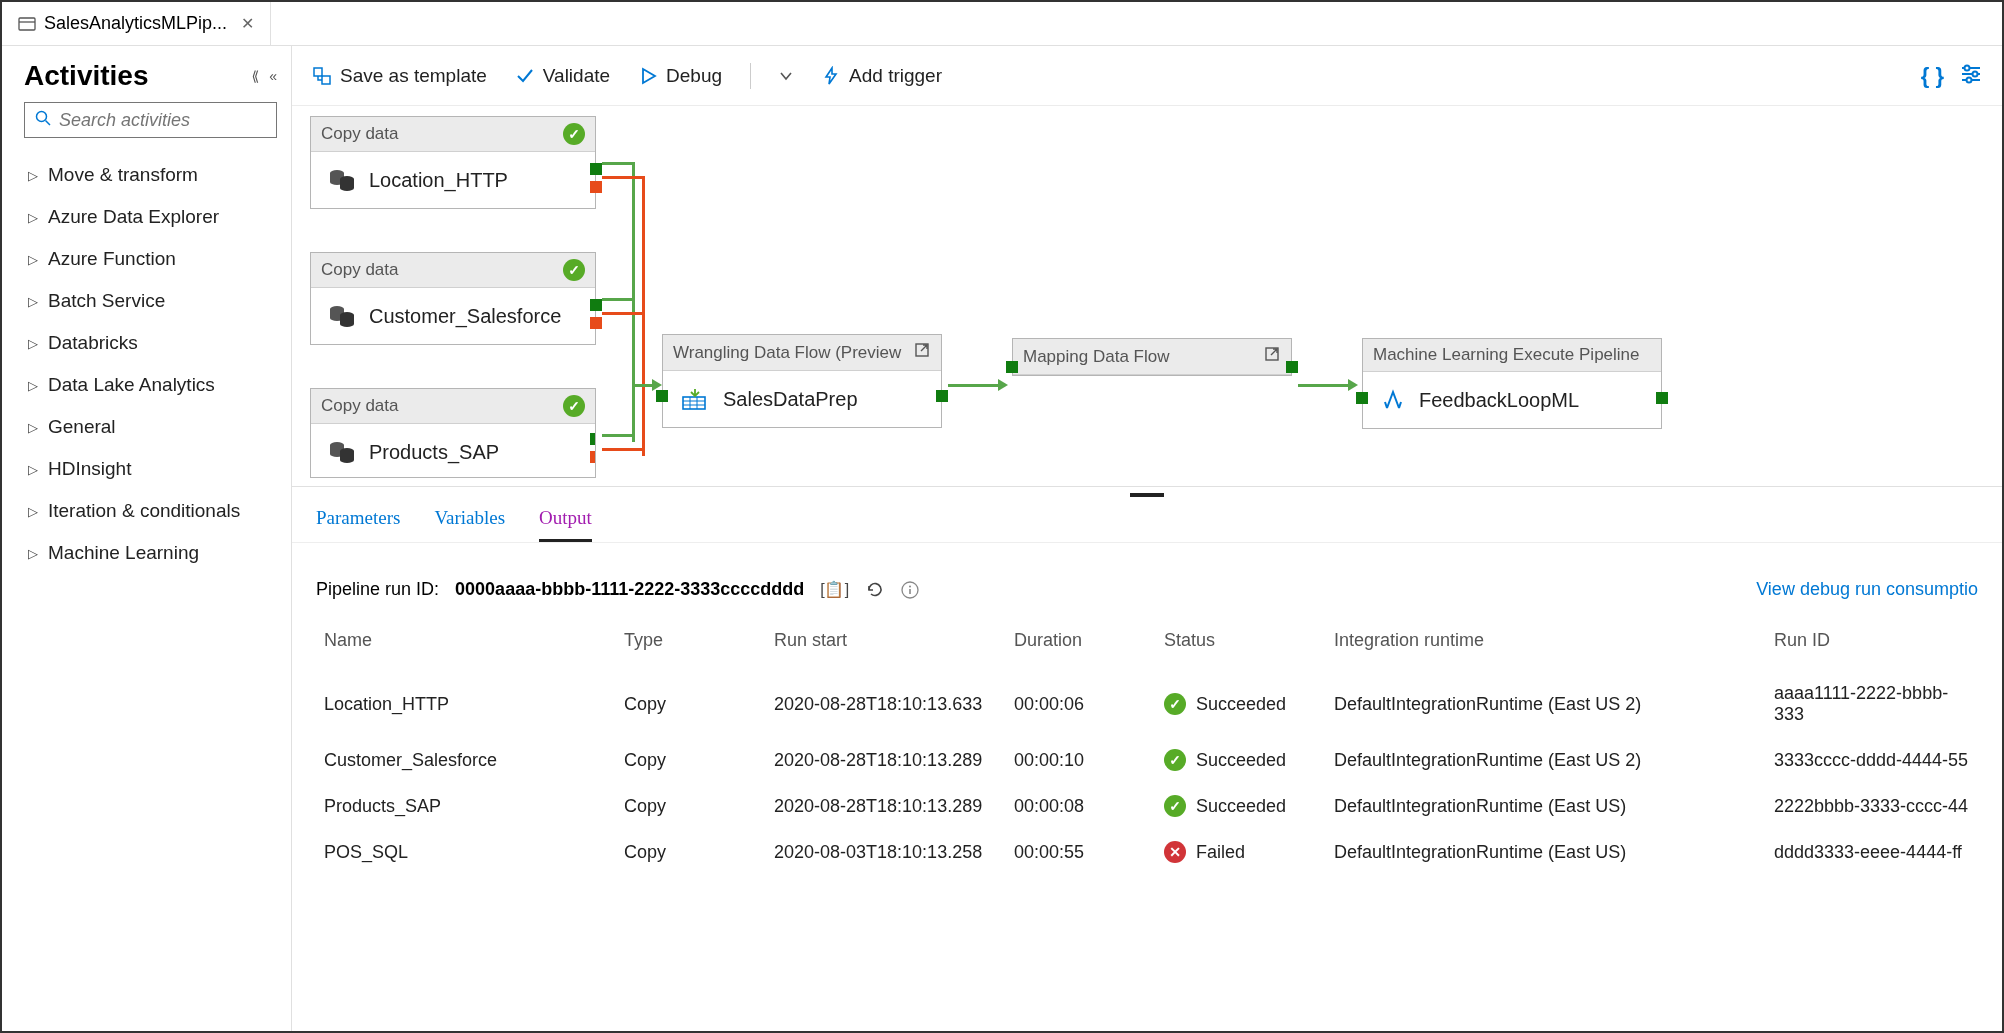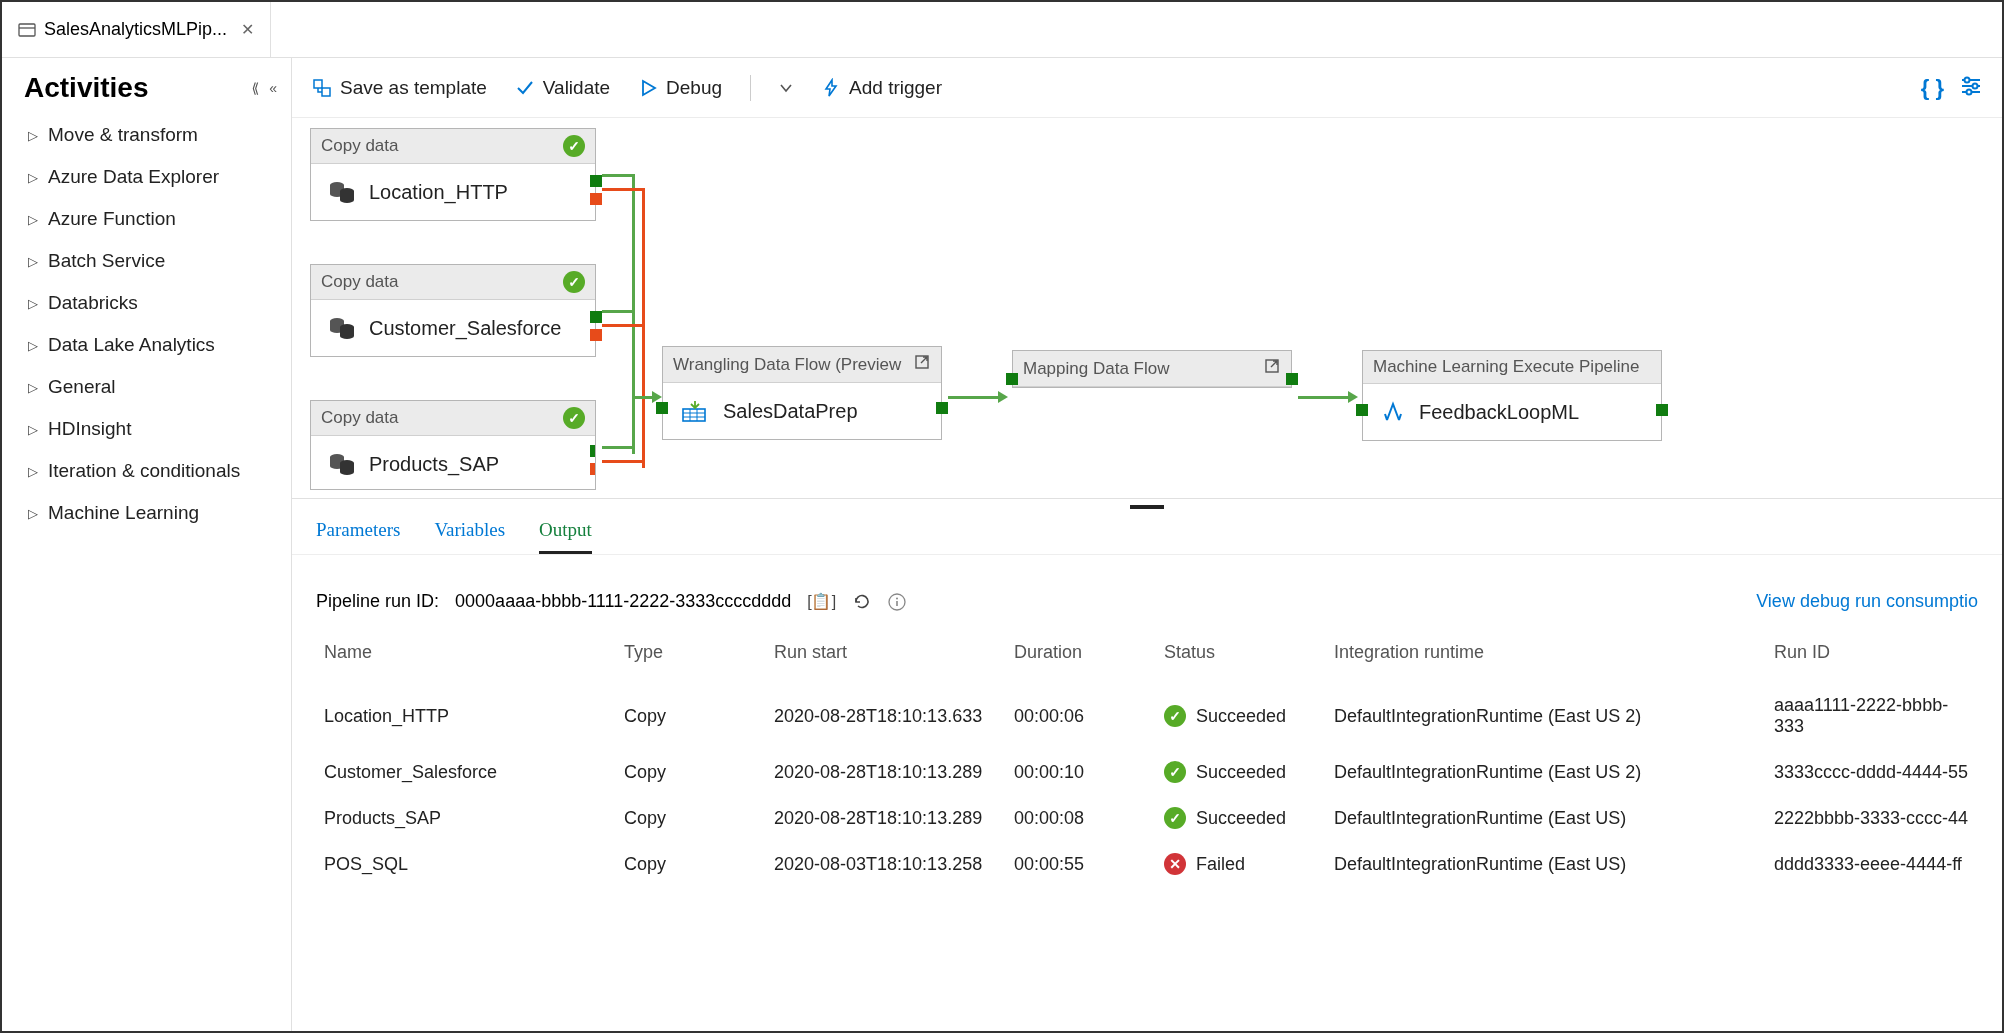--- a/index.html
+++ b/index.html
@@ -1,19 +1,19 @@
 <!DOCTYPE html>
 <html><head>
 <meta charset="utf-8">
 <style>
 * { box-sizing: border-box; margin: 0; padding: 0; font-family: 'Segoe UI', Tahoma, sans-serif; }
 body { width: 2004px; height: 1033px; background: #fff; border: 2px solid #333; overflow: hidden; display: flex; flex-direction: column; }
 
 
-.tabbar { height: 56px; border-bottom: 1px solid #e0e0e0; display: flex; align-items: stretch; }
+.tabbar { height: 44px; border-bottom: 1px solid #e0e0e0; display: flex; align-items: stretch; }
 .tab { display: flex; align-items: center; padding: 0 16px; gap: 8px; background: #fff; border-right: 1px solid #e0e0e0; font-size: 18px; }
 .tab .close { font-size: 16px; color: #666; cursor: pointer; margin-left: 6px; }
 .tab-icon { display: inline-flex; }
 
 .main { display: flex; flex: 1; overflow: hidden; }
 
 
 .sidebar { width: 290px; min-width: 290px; border-right: 1px solid #e0e0e0; padding: 14px 14px 14px 22px; overflow: auto; }
 .sidebar-head { display: flex; align-items: center; justify-content: space-between; margin-bottom: 10px; }
 .sidebar-title { font-size: 28px; font-weight: 700; }
@@ -49,23 +49,23 @@
 .g { background: #57a64a; }
 .r { background: #e74b1a; }
 .arrow-r { width:0; height:0; border-top:6px solid transparent; border-bottom:6px solid transparent; border-left:10px solid #57a64a; position:absolute; }
 
 
 .bottom { flex: 1; border-top: 1px solid #e0e0e0; display: flex; flex-direction: column; overflow: hidden; }
 .drag-handle { height: 10px; display: flex; justify-content: center; align-items: flex-end; }
 .drag-handle span { width: 34px; height: 4px; background: #222; }
 .btabs { display: flex; gap: 34px; padding: 10px 24px 0; font-size: 19px; }
 .btab { color: #0078d4; padding-bottom: 10px; cursor: pointer; font-family: Liberation Serif, serif; }
-.btab.active { color: #15803d; border-bottom: 3px solid #222; font-weight: 400; }
+.btab.active { color: #a21caf; border-bottom: 3px solid #222; font-weight: 400; }
 .runrow { display: flex; align-items: center; padding: 36px 24px 6px; gap: 16px; font-size: 18px; border-top: 1px solid #eee; }
-.runrow .rid { font-weight: 400; text-align: right; }
+.runrow .rid { font-weight: 700; text-align: right; }
 .runrow .link { margin-left: auto; color: #0078d4; cursor: pointer; }
 .iconbtn { color: #444; cursor: pointer; display: inline-flex; }
 
 .tbl { padding: 14px 24px 0; overflow: auto; flex: 1; }
 table { border-collapse: collapse; width: 100%; font-size: 18px; }
 th { text-align: left; color: #555; font-weight: 400; padding: 10px 8px 20px; }
 td { padding: 12px 8px; color: #222; }
 .status-cell { display: flex; align-items: center; gap: 10px; }
 .status-ico { width: 22px; height: 22px; border-radius: 50%; display: inline-flex; align-items: center; justify-content: center; color: #fff; font-size: 14px; font-weight: bold; }
 .s-ok { background: #57ab27; }
@@ -91,20 +91,29 @@
 
 <div class="main">
 
   <div class="sidebar">
     <div class="sidebar-head">
       <div class="sidebar-title">Activities</div>
       <div class="sidebar-head-icons">
         <span style="font-size:14px">⟪</span>
         <span style="font-size:14px">«</span>
       </div>
+    </div>
+    <div class="search-wrap">
+      <span class="search-icon">
+        <svg width="16" height="16" viewBox="0 0 16 16">
+            <circle cx="6.5" cy="6.5" r="5" fill="none" stroke="#0078d4" stroke-width="1.5"></circle>
+            <line x1="10.5" y1="10.5" x2="15" y2="15" stroke="#0078d4" stroke-width="1.5"></line>
+          </svg>
+      </span>
+      <input placeholder="Search activities" style="">
     </div>
     <div id="cats">
         <div class="cat">
           <span class="tri">▷</span>
           <span>Move &amp; transform</span>
         </div>
         <div class="cat">
           <span class="tri">▷</span>
           <span>Azure Data Explorer</span>
         </div>

